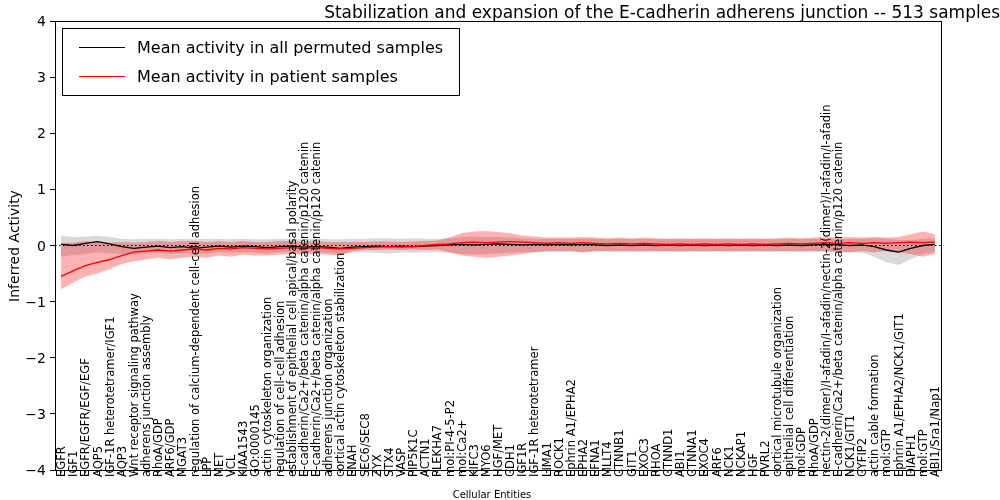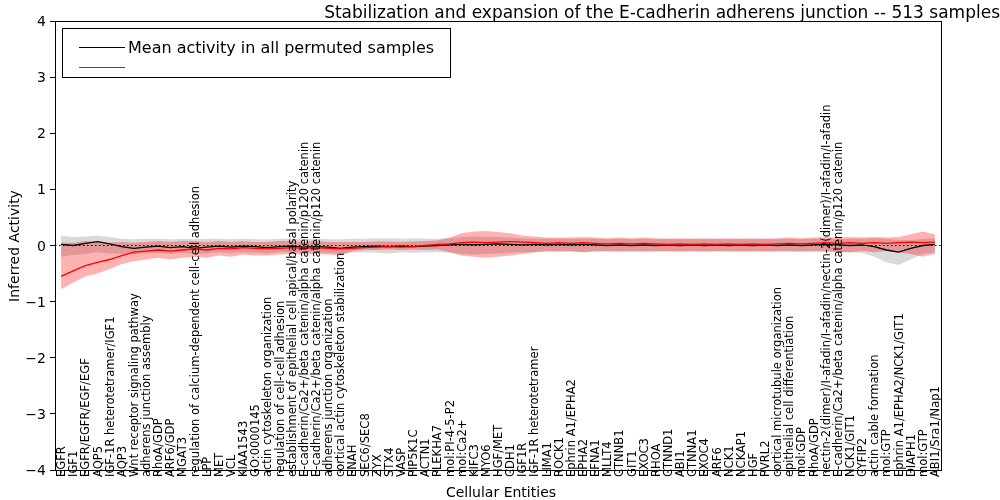--- a/index.html
+++ b/index.html
@@ -12,29 +12,29 @@
   .title{
     position:absolute;top:2px;left:0;width:100%;text-align:right;
     font-size:17px;color:#000;
   }
   .ylabel{
     position:absolute;left:14px;top:246px;
     transform:translate(-50%,-50%) rotate(-90deg);
     font-size:14px;white-space:nowrap;
   }
   .xlabel{
-    position:absolute;left:58px;width:886px;bottom:0px;text-align:center;
-    font-size:14px;
+    position:absolute;left:49px;width:886px;bottom:0px;text-align:center;
+    font-size:10px;
   }
   .legend{
     position:absolute;left:62px;top:28px;
     border:1px solid #000;background:#ffffff;
     padding:9px 16px;display:flex;flex-direction:column;gap:10px;z-index:5;
   }
-  .legend-row{display:flex;align-items:center;gap:3px;font-size:16px;white-space:nowrap;}
+  .legend-row{display:flex;align-items:center;gap:12px;font-size:16px;white-space:nowrap;}
   .legend-line{display:inline-block;width:46px;height:0;border-top:1.7px solid #000;}
 </style>
 </head>
 <body>
 
 <div class="figure">
 
   <svg width="1000" height="500" viewBox="0 0 1000 500">
       <path d="M61.1,235.4 L73.2,237.1 L85.3,236.5 L97.5,235.4 L109.6,237.1 L121.8,238.8 L133.9,239.3 L146.0,238.8 L158.2,238.8 L170.3,239.3 L182.4,238.8 L194.6,239.3 L206.7,238.8 L218.8,238.8 L231.0,239.3 L243.1,238.8 L255.3,239.3 L267.4,239.3 L279.5,238.8 L291.7,238.8 L303.8,239.3 L315.9,238.8 L328.1,239.3 L340.2,239.3 L352.4,238.8 L364.5,238.8 L376.6,238.2 L388.8,238.2 L400.9,238.8 L413.0,238.2 L425.2,238.8 L437.3,238.8 L449.5,238.2 L461.6,237.1 L473.7,236.5 L485.9,237.1 L498.0,237.1 L510.1,237.6 L522.3,238.2 L534.4,238.8 L546.5,238.8 L558.7,238.8 L570.8,238.8 L583.0,238.8 L595.1,238.8 L607.2,239.3 L619.4,238.8 L631.5,239.3 L643.6,238.8 L655.8,239.3 L667.9,238.8 L680.1,239.3 L692.2,238.8 L704.3,239.3 L716.5,238.8 L728.6,239.3 L740.7,238.8 L752.9,239.3 L765.0,238.8 L777.2,239.3 L789.3,238.8 L801.4,239.3 L813.6,238.8 L825.7,238.8 L837.8,239.3 L850.0,238.8 L862.1,238.8 L874.2,238.2 L886.4,238.8 L898.5,239.9 L910.7,239.9 L922.8,238.8 L934.9,238.2 L934.9,252.2 L922.8,253.9 L910.7,259.5 L898.5,265.1 L886.4,262.3 L874.2,256.7 L862.1,252.8 L850.0,252.2 L837.8,251.7 L825.7,252.2 L813.6,251.7 L801.4,252.2 L789.3,251.7 L777.2,251.7 L765.0,252.2 L752.9,251.7 L740.7,252.2 L728.6,251.7 L716.5,251.7 L704.3,252.2 L692.2,251.7 L680.1,252.2 L667.9,251.7 L655.8,251.7 L643.6,252.2 L631.5,251.7 L619.4,252.2 L607.2,251.7 L595.1,251.7 L583.0,252.2 L570.8,251.7 L558.7,252.2 L546.5,251.7 L534.4,252.2 L522.3,252.2 L510.1,252.8 L498.0,253.4 L485.9,253.9 L473.7,254.5 L461.6,253.9 L449.5,252.8 L437.3,252.2 L425.2,252.2 L413.0,252.8 L400.9,252.2 L388.8,253.4 L376.6,252.8 L364.5,252.2 L352.4,252.8 L340.2,253.9 L328.1,252.8 L315.9,252.2 L303.8,252.8 L291.7,252.2 L279.5,252.2 L267.4,253.4 L255.3,252.8 L243.1,252.2 L231.0,252.8 L218.8,252.2 L206.7,253.4 L194.6,253.9 L182.4,252.8 L170.3,253.9 L158.2,252.8 L146.0,253.4 L133.9,254.5 L121.8,253.9 L109.6,253.4 L97.5,252.2 L85.3,253.9 L73.2,255.0 L61.1,256.7 Z" fill="#000000" fill-opacity="0.15" stroke="none"></path>
       <path d="M61.1,242.7 L73.2,242.7 L85.3,241.0 L97.5,242.1 L109.6,242.7 L121.8,242.1 L133.9,242.7 L146.0,242.1 L158.2,241.0 L170.3,242.1 L182.4,241.0 L194.6,241.0 L206.7,242.1 L218.8,241.0 L231.0,242.1 L243.1,241.0 L255.3,242.1 L267.4,242.1 L279.5,241.0 L291.7,241.0 L303.8,242.1 L315.9,241.0 L328.1,242.1 L340.2,242.1 L352.4,242.1 L364.5,242.1 L376.6,241.6 L388.8,241.6 L400.9,242.1 L413.0,241.6 L425.2,241.0 L437.3,240.4 L449.5,237.6 L461.6,233.2 L473.7,231.5 L485.9,230.9 L498.0,232.0 L510.1,233.2 L522.3,235.4 L534.4,236.5 L546.5,237.6 L558.7,237.6 L570.8,237.6 L583.0,237.1 L595.1,237.6 L607.2,238.2 L619.4,237.6 L631.5,238.2 L643.6,237.6 L655.8,238.2 L667.9,238.8 L680.1,238.2 L692.2,238.8 L704.3,238.2 L716.5,238.8 L728.6,238.2 L740.7,238.8 L752.9,238.2 L765.0,238.8 L777.2,238.2 L789.3,237.6 L801.4,238.2 L813.6,237.6 L825.7,237.1 L837.8,237.6 L850.0,237.1 L862.1,237.6 L874.2,237.1 L886.4,237.6 L898.5,237.1 L910.7,234.3 L922.8,231.5 L934.9,234.3 L934.9,253.9 L922.8,256.7 L910.7,253.9 L898.5,252.2 L886.4,251.1 L874.2,252.2 L862.1,251.1 L850.0,252.2 L837.8,252.2 L825.7,251.1 L813.6,251.1 L801.4,251.1 L789.3,251.1 L777.2,251.1 L765.0,251.1 L752.9,251.1 L740.7,251.1 L728.6,251.1 L716.5,251.1 L704.3,251.1 L692.2,251.1 L680.1,251.1 L667.9,251.1 L655.8,251.1 L643.6,251.1 L631.5,251.1 L619.4,251.1 L607.2,251.1 L595.1,251.1 L583.0,252.2 L570.8,251.1 L558.7,251.1 L546.5,251.1 L534.4,252.2 L522.3,253.9 L510.1,255.6 L498.0,256.7 L485.9,257.8 L473.7,256.7 L461.6,255.6 L449.5,252.2 L437.3,249.4 L425.2,250.0 L413.0,249.4 L400.9,250.0 L388.8,249.4 L376.6,250.0 L364.5,250.0 L352.4,251.1 L340.2,255.6 L328.1,254.5 L315.9,253.9 L303.8,254.5 L291.7,253.9 L279.5,254.5 L267.4,255.6 L255.3,255.6 L243.1,254.5 L231.0,256.7 L218.8,255.6 L206.7,257.8 L194.6,256.7 L182.4,257.8 L170.3,259.5 L158.2,257.8 L146.0,259.5 L133.9,261.2 L121.8,264.0 L109.6,269.1 L97.5,273.6 L85.3,276.4 L73.2,282.5 L61.1,289.3 Z" fill="#ff0000" fill-opacity="0.3" stroke="none"></path>
@@ -212,16 +212,17 @@
   <div class="ylabel">Inferred Activity</div>
   <div class="xlabel">Cellular Entities</div>
 
   <div class="legend">
     <div class="legend-row">
       <span class="legend-line" style="border-top-color: rgb(0, 0, 0);"></span>
       <span class="legend-label">Mean activity in all permuted samples</span>
     </div>
     <div class="legend-row">
       <span class="legend-line" style="border-top-color: rgb(255, 0, 0);"></span>
+      <span class="legend-label">Mean activity in patient samples</span>
     </div>
   </div>
 
 </div>
 
 </body></html>

